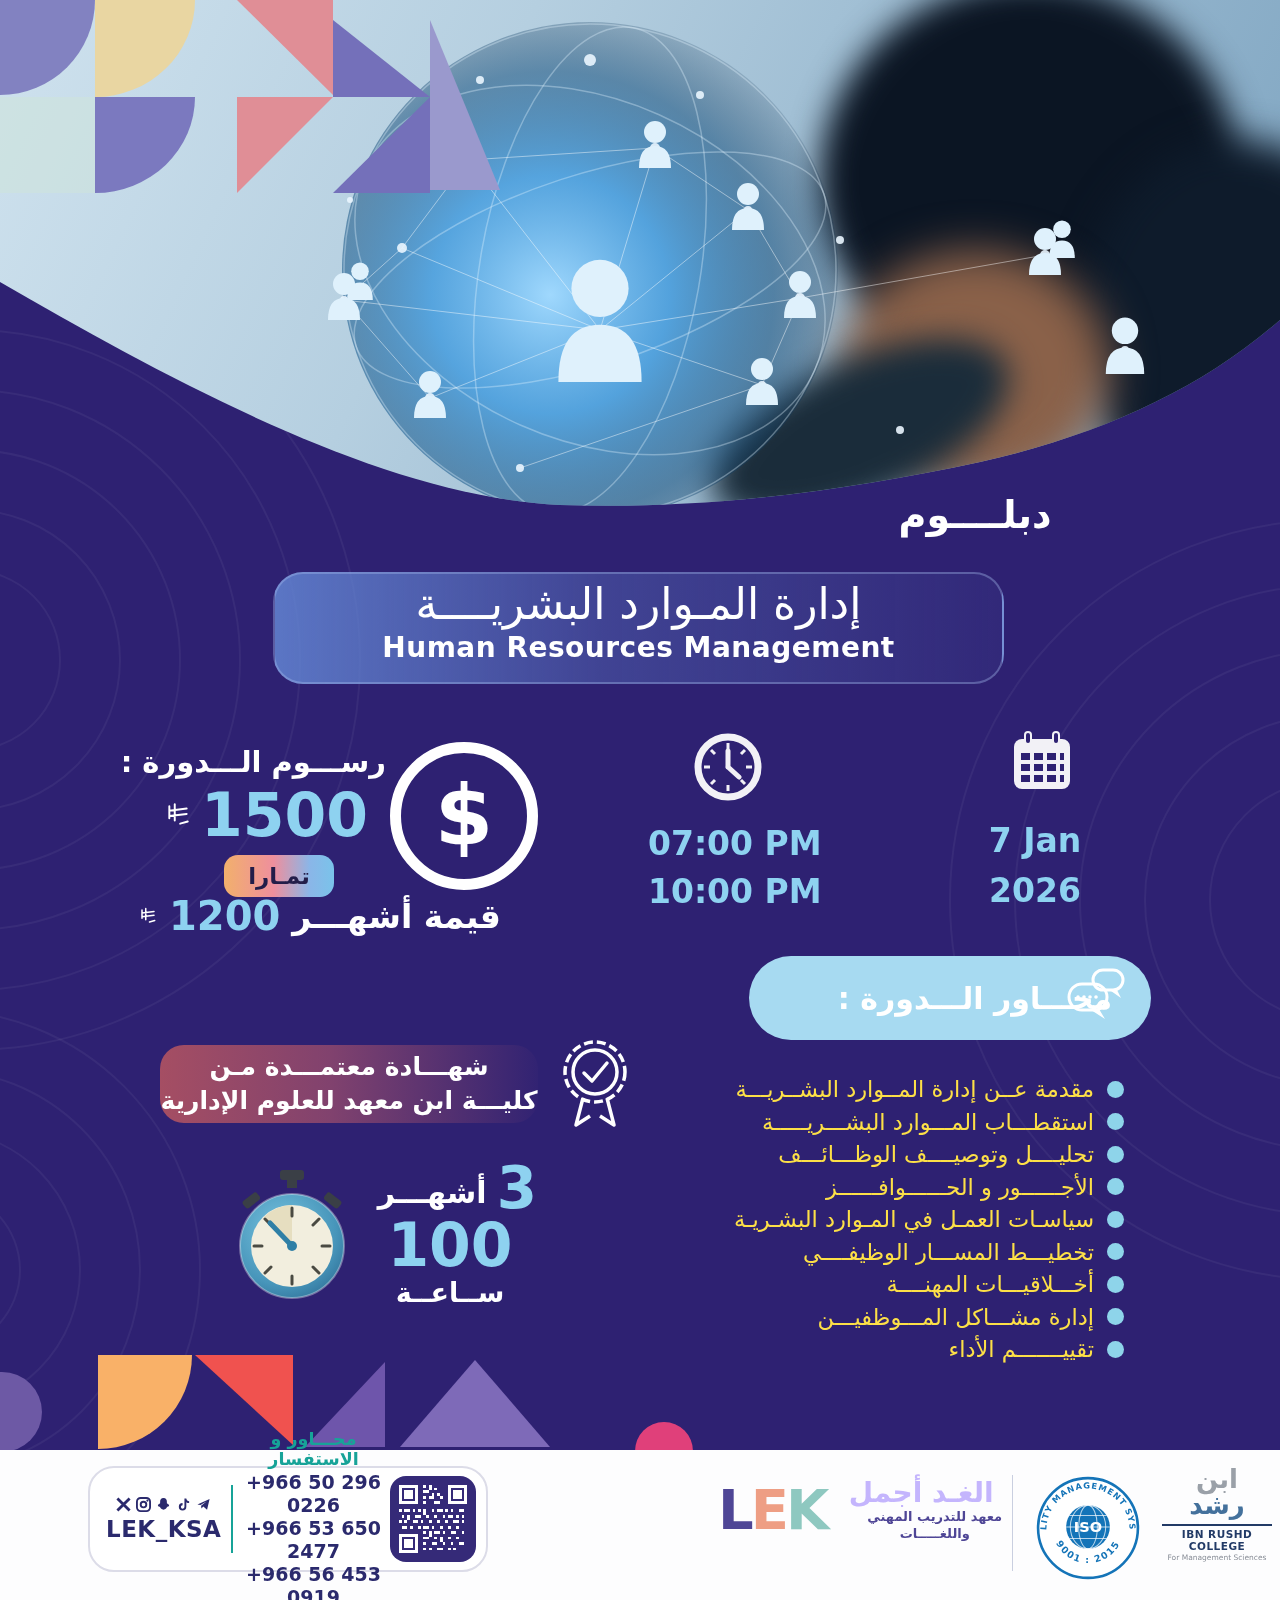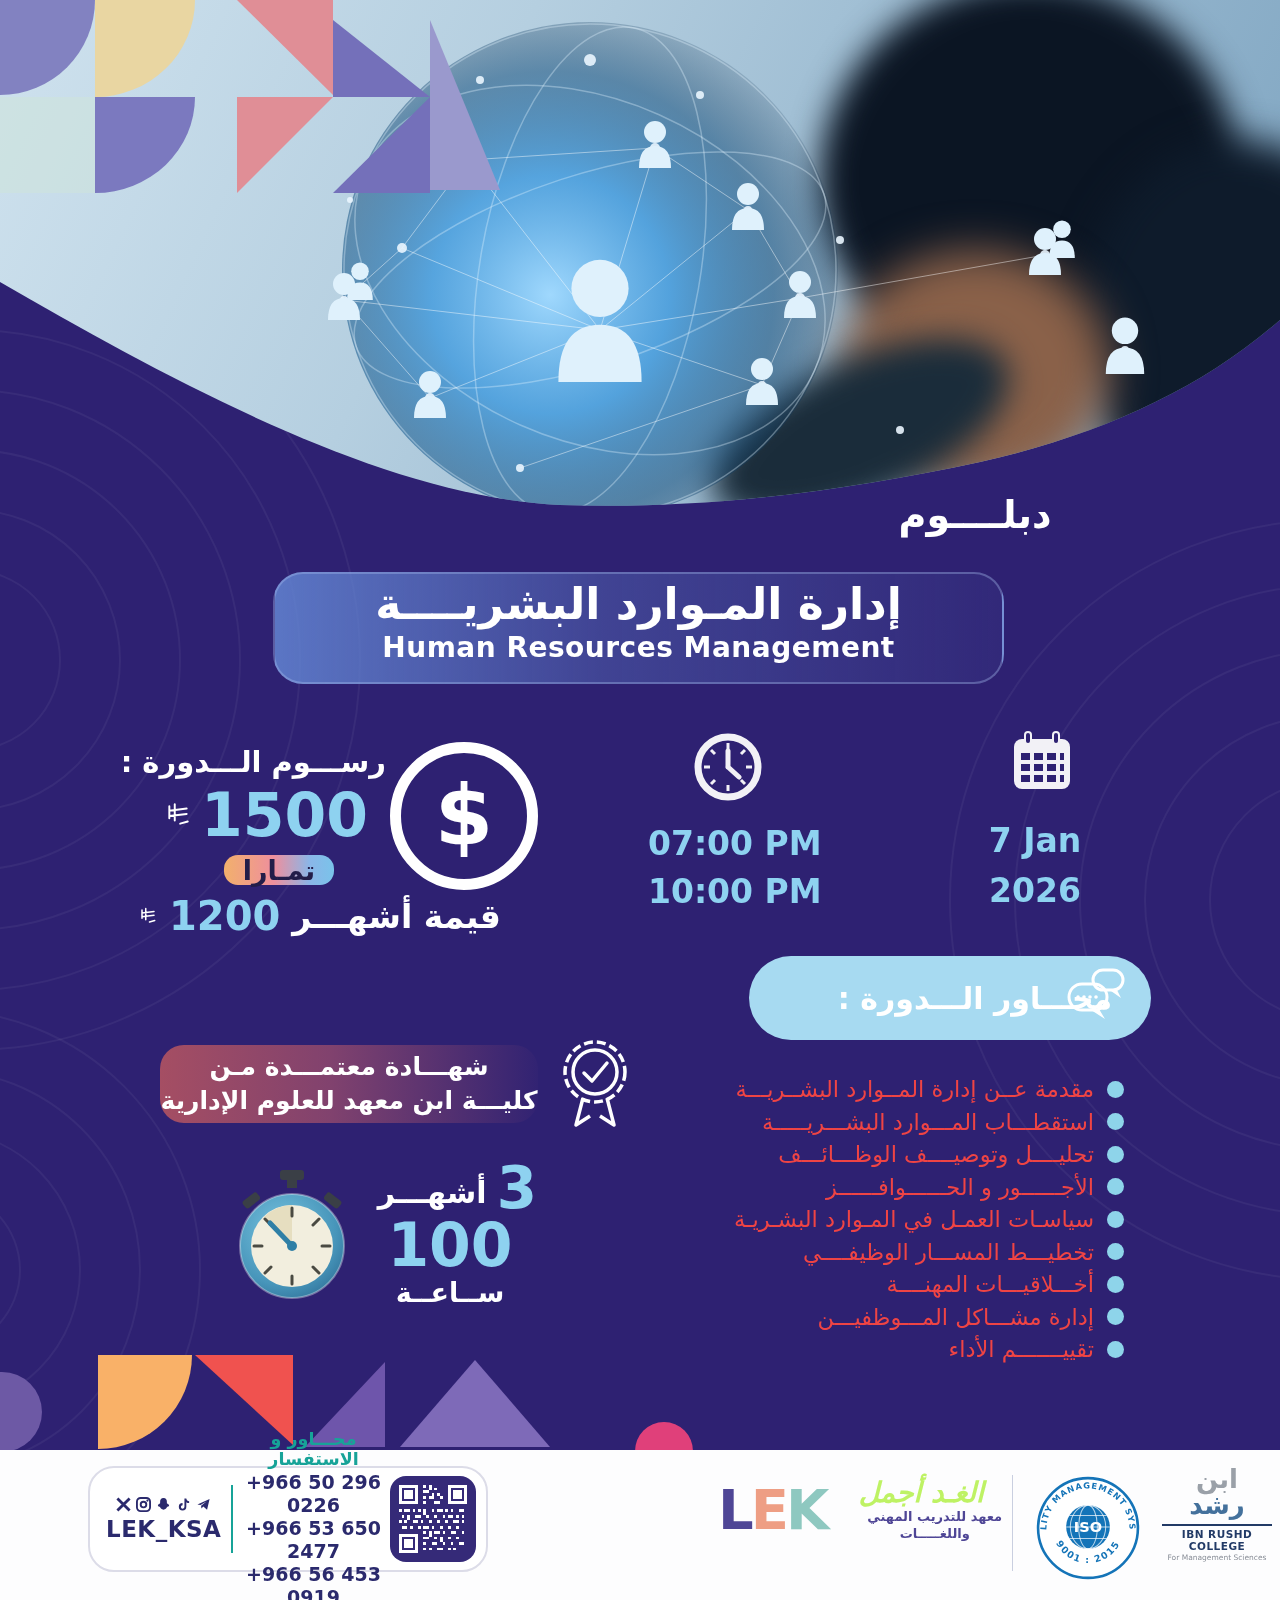--- a/index.html
+++ b/index.html
@@ -13,30 +13,30 @@
     overflow:hidden;}
   .blob{position:absolute;border-radius:50%;}
   
   .qc{position:absolute;}
   
   .kicker{left:830px;top:493px;width:290px;text-align:center;color:#fff;
     font-size:38px;font-weight:bold;}
   .titlebox{left:273px;top:572px;width:727px;height:108px;border-radius:30px;
     background:linear-gradient(90deg,rgba(99,133,211,.85) 0%,rgba(99,133,211,.35) 45%,rgba(99,133,211,.08) 100%);
     border:2px solid rgba(173,196,240,.35);text-align:center;color:#fff;}
-  .title-ar{font-size:44px;font-weight:bold;margin-top:4px;line-height:1.2;}
+  .title-ar{font-size:44px;font-weight:normal;margin-top:4px;line-height:1.2;}
   .title-en{font-size:28px;font-weight:600;margin-top:0;letter-spacing:.5px;}
   .blue{color:#8ed2f0;}
   
   .fees{left:70px;top:745px;width:316px;direction:rtl;text-align:right;color:#fff;}
   .fees-heading{font-size:29px;font-weight:bold;}
   .price-row{display:flex;align-items:center;gap:10px;margin:6px 18px 0 0;}
   .price{font-size:60px;font-weight:bold;line-height:1;}
-  .tamara{display:flex;align-items:center;justify-content:center;width:110px;height:30px;
-    margin:10px 52px 0 0;border-radius:14px;color:#231d49;font-size:27px;font-weight:bold;
+  .tamara{display:flex;align-items:center;justify-content:center;width:110px;height:42px;
+    margin:10px 52px 0 0;border-radius:14px;color:#231d49;font-size:23px;font-weight:bold;
     background:linear-gradient(90deg,#f2b06c 0%,#ee8f9d 45%,#8ab6e8 78%,#7ac3ea 100%);}
   .coin{left:390px;top:742px;width:148px;height:148px;border-radius:50%;
     border:11px solid #fff;box-sizing:border-box;display:flex;align-items:center;justify-content:center;}
   .coin span{color:#fff;font-size:84px;font-weight:bold;line-height:1;}
   .value-row{left:110px;top:893px;width:420px;display:flex;direction:rtl;
     justify-content:center;align-items:center;gap:12px;color:#fff;}
   .value-label{font-size:33px;font-weight:bold;}
   .value-price{font-size:40px;font-weight:bold;}
   .fee-notes{left:130px;top:942px;width:326px;direction:rtl;text-align:right;
     color:#fff;font-size:21px;line-height:32px;}
@@ -45,21 +45,21 @@
   .dates{left:972px;top:816px;width:126px;text-align:center;color:#8ed2f0;
     font-size:33px;font-weight:bold;line-height:50px;}
   
   .topics-pill{left:749px;top:956px;width:402px;height:84px;border-radius:42px;
     background:#a7daf1;display:flex;align-items:center;justify-content:center;
     padding-right:0;box-sizing:border-box;}
   .topics-pill .tp-text{color:#fff;font-size:30px;font-weight:bold;direction:rtl;margin-right:-50px;}
   .topics{left:740px;top:1076px;width:384px;direction:rtl;}
   .topic{display:flex;align-items:center;gap:13px;margin-bottom:6.5px;}
   .topic .dot{width:17px;height:17px;border-radius:50%;background:#8ed4ea;flex:0 0 auto;}
-  .topic .tx{color:#ef4444;font-size:22.5px;white-space:nowrap;}
+  .topic .tx{color:#fde047;font-size:22.5px;white-space:nowrap;}
   
   .cert{left:160px;top:1045px;width:378px;height:78px;border-radius:24px;
     background:linear-gradient(90deg,#a54e63 0%,#81426e 45%,rgba(74,48,120,.12) 100%);
     display:flex;flex-direction:column;justify-content:center;text-align:center;
     color:#fff;font-size:25px;font-weight:bold;line-height:34px;direction:rtl;}
   
   .duration{left:345px;top:1162px;width:192px;direction:rtl;color:#fff;}
   .dur-line1{display:flex;align-items:flex-end;gap:10px;}
   .dur-months-num{font-size:58px;font-weight:bold;line-height:.9;}
   .dur-months-label{font-size:30px;font-weight:bold;padding-bottom:4px;}
@@ -72,21 +72,21 @@
   .social-col{width:124px;text-align:center;}
   .icons-row{display:flex;justify-content:center;gap:5px;margin-bottom:4px;}
   .handle{font-size:23px;font-weight:bold;color:#2b2a6d;letter-spacing:.5px;}
   .card-divider{width:2px;height:68px;background:#17a398;margin:0 10px;}
   .phones-col{width:168px;text-align:center;direction:rtl;}
   .contact-heading{color:#17a398;font-size:17.5px;font-weight:bold;margin-bottom:2px;}
   .phone{color:#2b2a6d;font-size:19px;font-weight:bold;line-height:23px;direction:ltr;}
   .qr{width:86px;height:86px;background:#352a78;border-radius:16px;padding:9px;box-sizing:border-box;margin-left:6px;}
   .lek-block{left:718px;top:1478px;display:flex;align-items:center;gap:14px;direction:rtl;}
   .lek-text{text-align:center;direction:rtl;}
-  .lek-name{color:#bef264;font-size:28px;font-weight:bold;line-height:30px;font-style:italic;}
+  .lek-name{color:#c4b5fd;font-size:28px;font-weight:bold;line-height:30px;}
   .lek-sub{color:#4f4696;font-size:13px;font-weight:bold;line-height:17px;margin-left:27px;}
   .lek-letters{font-size:56px;font-weight:800;letter-spacing:-3px;line-height:1;direction:ltr;}
   .lek-letters .l1{color:#4f4696;}.lek-letters .l2{color:#ee9e84;}.lek-letters .l3{color:#8ec8c0;}
   .logo-divider{left:1012px;top:1475px;width:1px;height:96px;background:#c9cfe0;}
   .iso{left:1036px;top:1472px;width:104px;height:112px;}
   .college{left:1162px;top:1468px;width:110px;text-align:center;}
   .college-mark{font-weight:bold;line-height:22px;direction:rtl;}
   .college-mark .m1{color:#9aa0a8;font-size:26px;}
   .college-mark .m2{color:#44719c;font-size:26px;letter-spacing:4px;}
   .college-name{color:#223a66;font-size:10.5px;font-weight:bold;letter-spacing:.5px;

